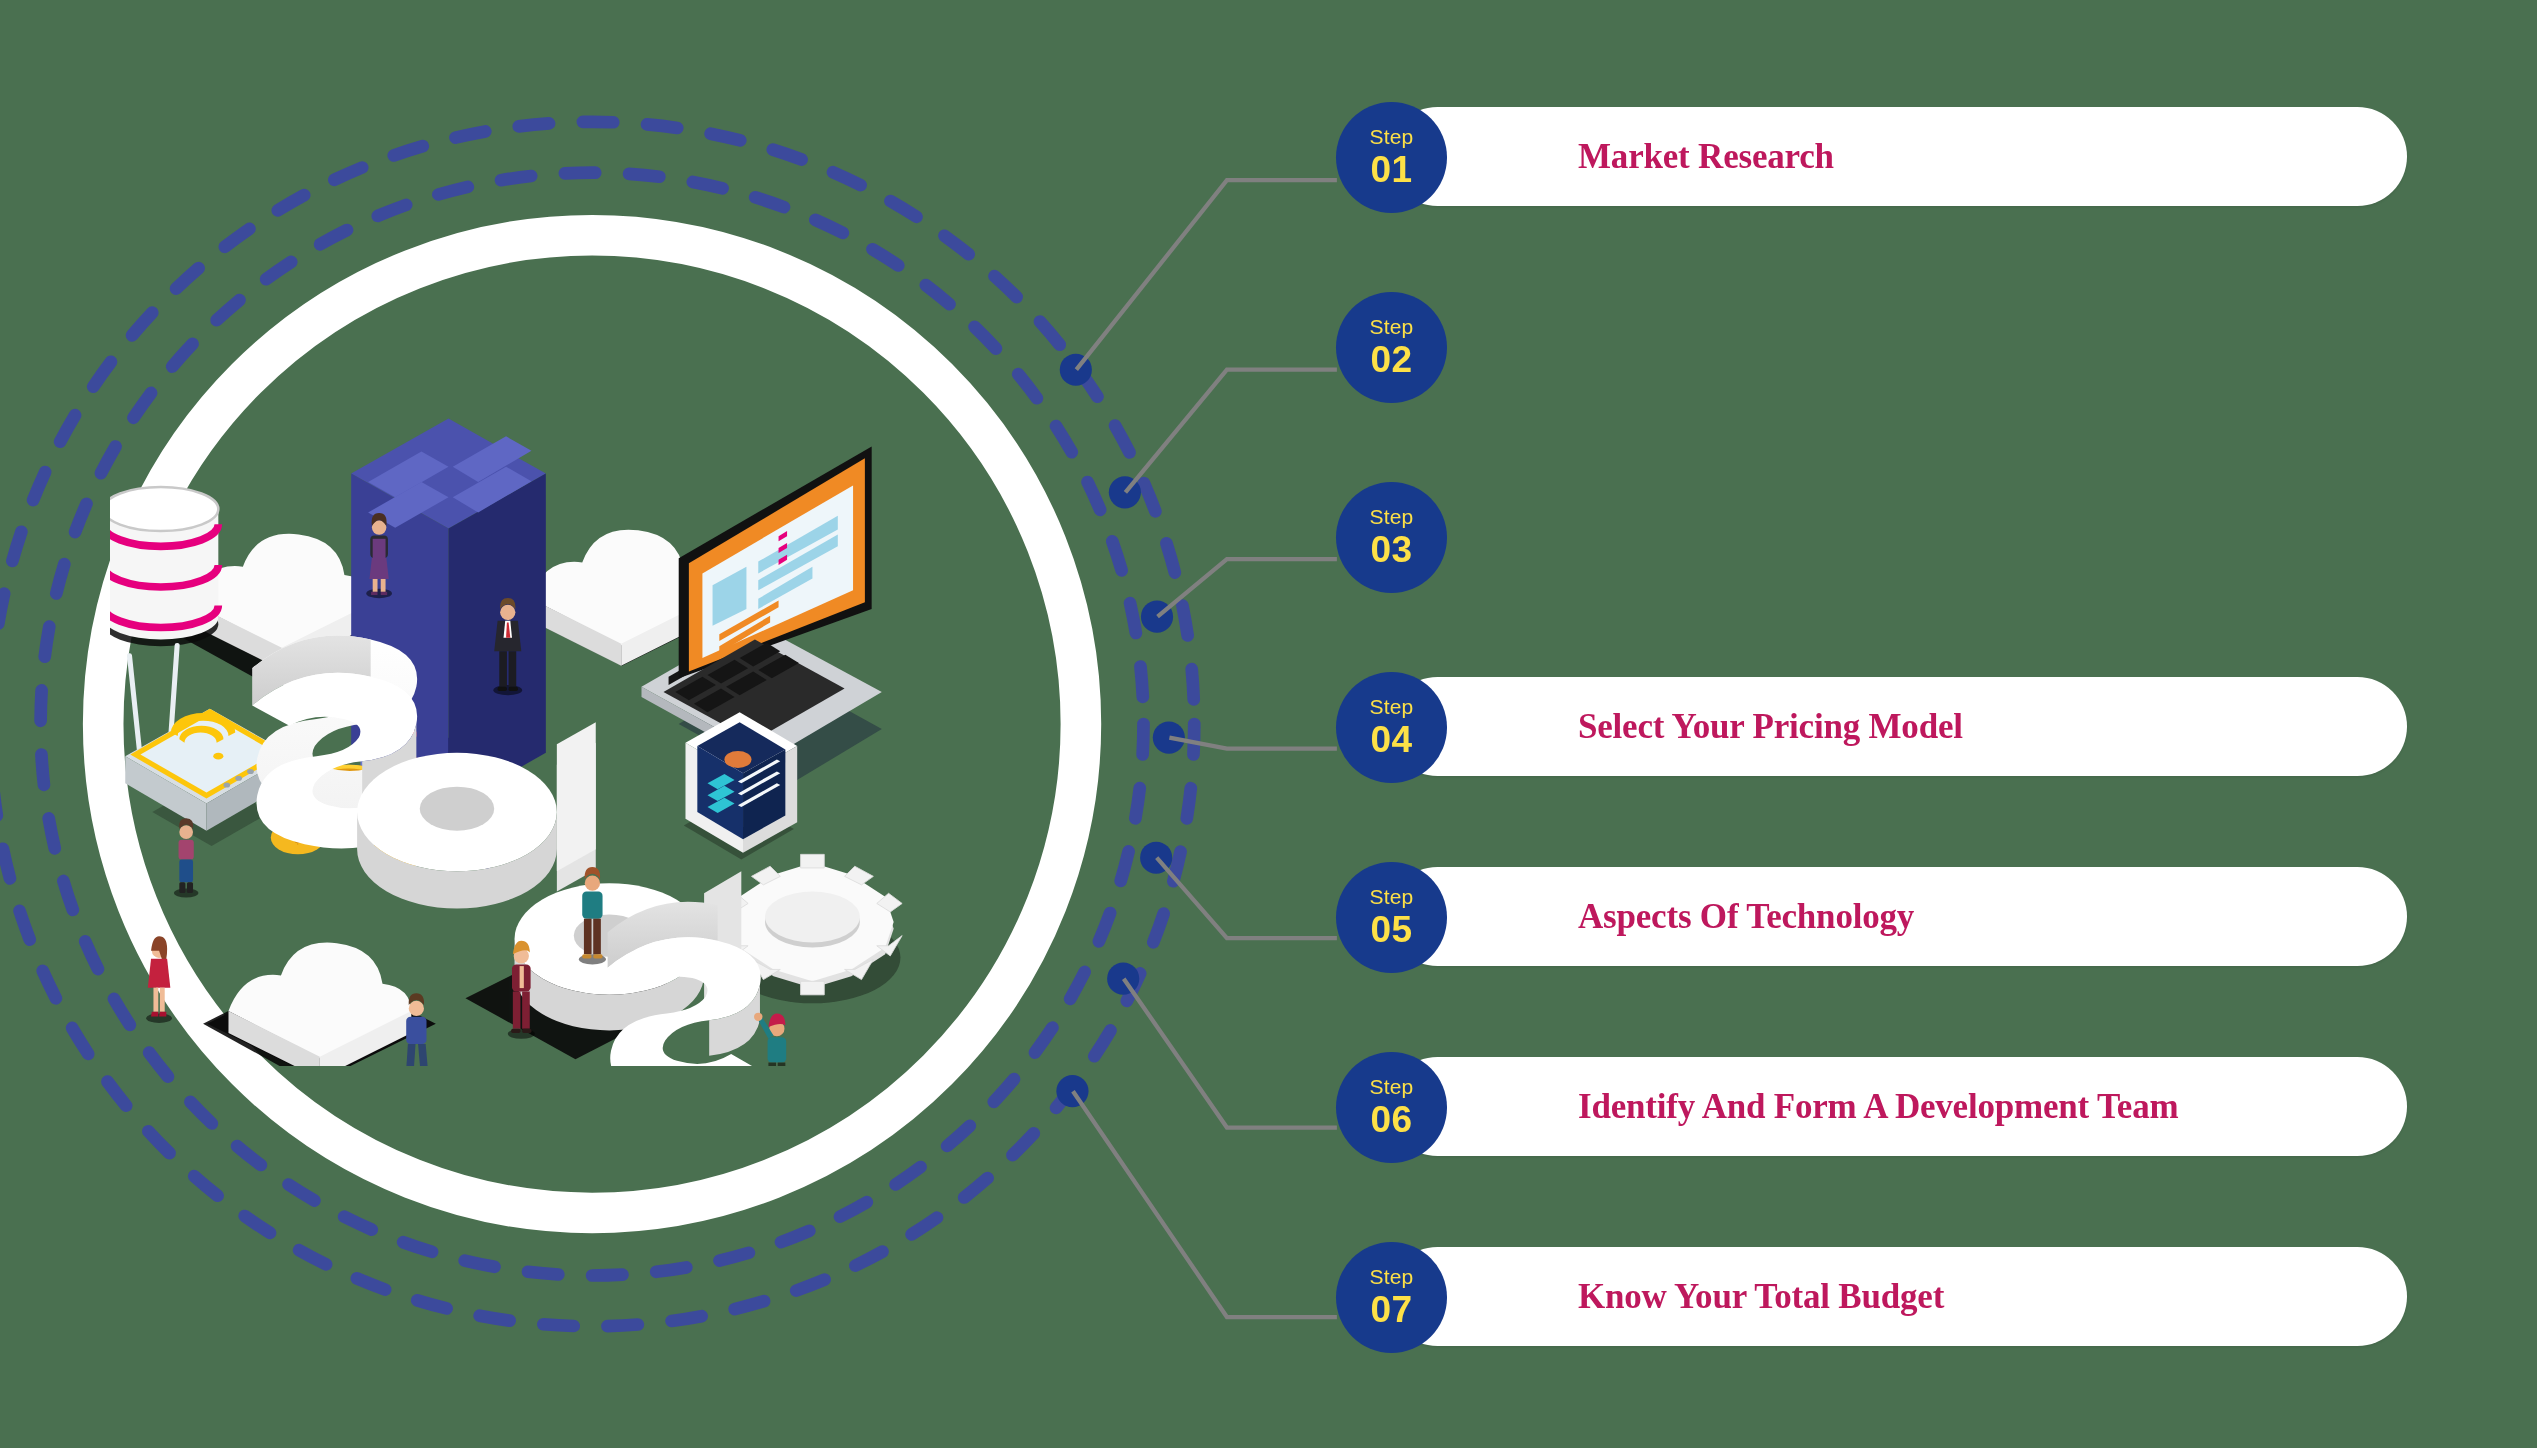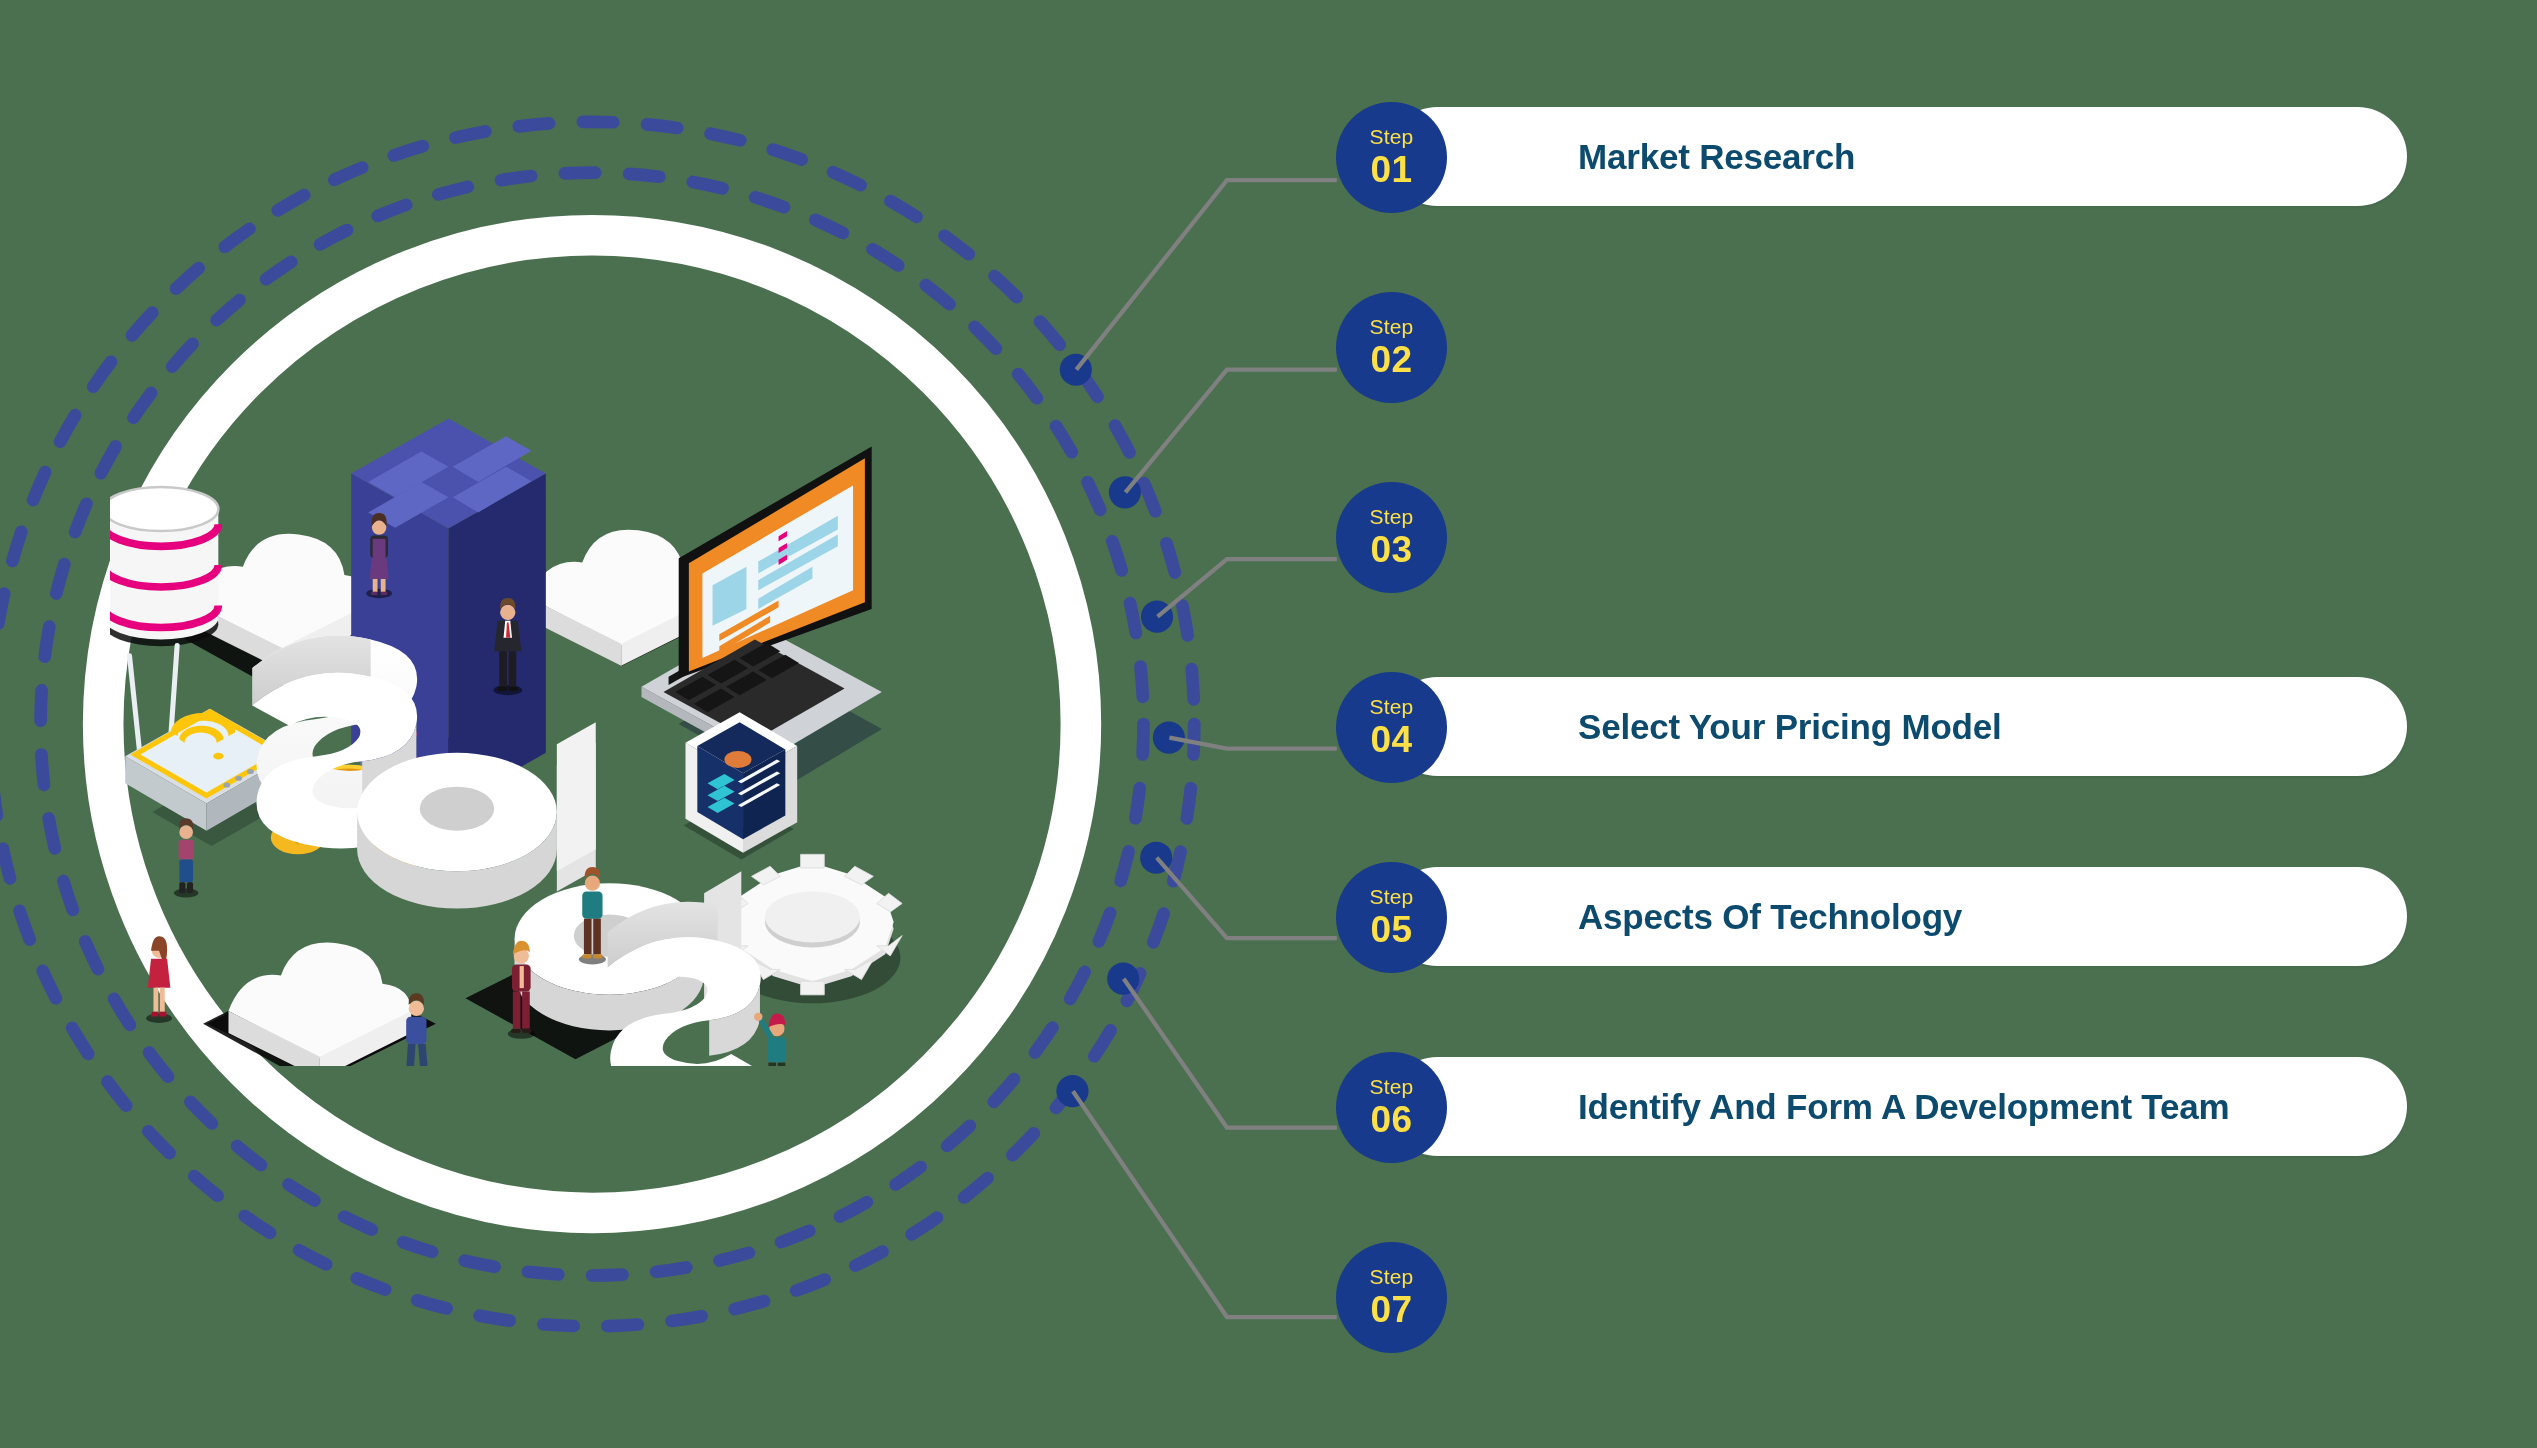--- a/index.html
+++ b/index.html
@@ -74,24 +74,24 @@
     border-radius: 51px;
     box-shadow: 0 1.7px 2.5px rgba(0,0,0,0.07);
   }
   .pill-label {
     position: absolute;
     left: 190px;
     top: 50%;
     transform: translateY(-50%);
     font-size: 35px;
     font-weight: 700;
-    color: #0c4a6e;
+    color: #be185d;
     letter-spacing: -0.2px;
     white-space: nowrap;
-    font-family: Liberation Sans, sans-serif;
+    font-family: Liberation Serif, serif;
   }
   .badge {
     position: absolute;
     left: 0;
     top: 8.5px;
     width: 111px;
     height: 111px;
     border-radius: 50%;
     background: #173a8c;
     display: flex;
@@ -569,20 +569,23 @@
       <div class="pill">
         <div class="pill-label">Identify And Form A Development Team</div>
       </div>
       <div class="badge">
         <span class="badge-word">Step</span>
         <span class="badge-num">06</span>
       </div>
     </div>
 
     <div class="step-row">
+      <div class="pill">
+        <div class="pill-label">Know Your Total Budget</div>
+      </div>
       <div class="badge">
         <span class="badge-word">Step</span>
         <span class="badge-num">07</span>
       </div>
     </div>
 
   </div>
 </div>
 
 

